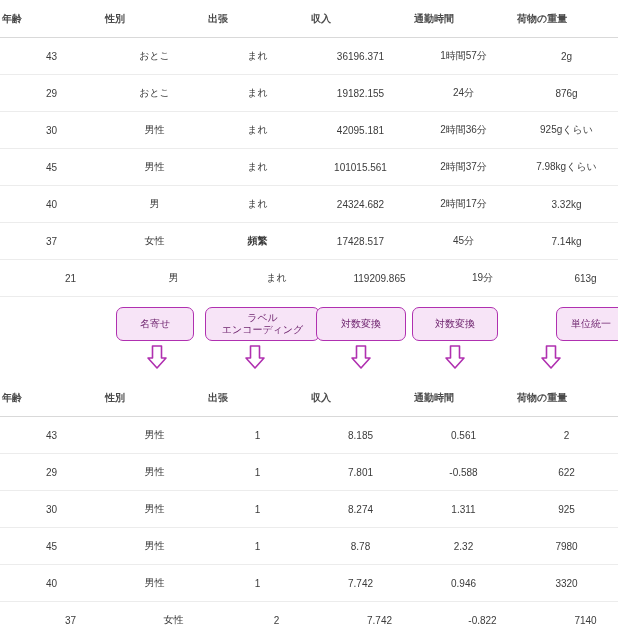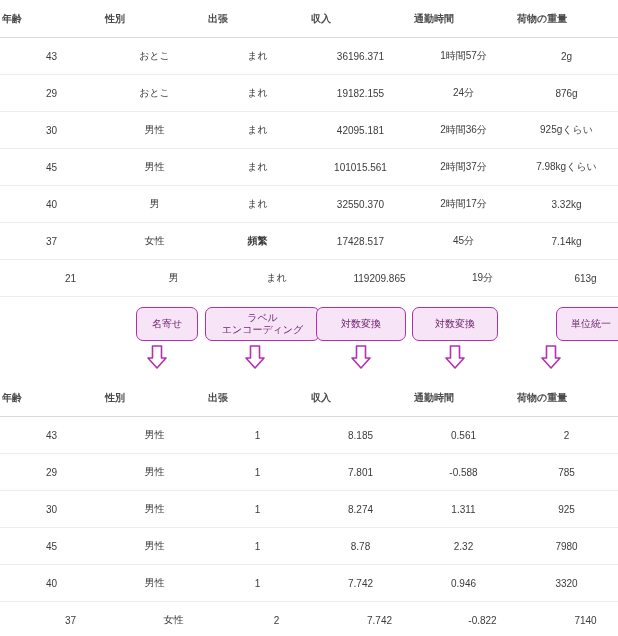--- a/index.html
+++ b/index.html
@@ -127,21 +127,21 @@
           <td>男性</td>
           <td>まれ</td>
           <td>101015.561</td>
           <td>2時間37分</td>
           <td>7.98kgくらい</td>
         </tr>
         <tr>
           <td>40</td>
           <td>男</td>
           <td>まれ</td>
-          <td>32550.370</td>
+          <td>24324.682</td>
           <td>2時間17分</td>
           <td>3.32kg</td>
         </tr>
         <tr>
           <td>37</td>
           <td>女性</td>
           <td class="bold-cell">頻繁</td>
           <td>17428.517</td>
           <td>45分</td>
           <td>7.14kg</td>
@@ -151,21 +151,21 @@
           <td>男</td>
           <td>まれ</td>
           <td>119209.865</td>
           <td>19分</td>
           <td>613g</td>
         </tr>
       </tbody>
   </table>
 
   <div class="transform-band" id="transform-band">
-      <div class="tbox" style="left: 116px; width: 62px; top: 6px; margin-left: 20px;">
+      <div class="tbox" style="left: 116px; width: 78px; top: 6px;">
         <span style="white-space: pre-line;">名寄せ</span>
       </div>
       <div class="tarrow" style="left: 144px; top: 44px;"><svg width="26" height="26" viewBox="0 0 26 26">
           <path d="M8.5 1 L17.5 1 L17.5 13 L22 13 L13 23 L4 13 L8.5 13 Z" fill="#ffffff" stroke="#b030b0" stroke-width="1.6" stroke-linejoin="round"></path>
         </svg></div>
       <div class="tbox" style="left: 205px; width: 115px; top: 6px;">
         <span style="white-space: pre-line;">ラベル
 エンコーディング</span>
       </div>
       <div class="tarrow" style="left: 242px; top: 44px;"><svg width="26" height="26" viewBox="0 0 26 26">
@@ -211,21 +211,21 @@
             <td>8.185</td>
             <td>0.561</td>
             <td>2</td>
           </tr>
           <tr>
             <td>29</td>
             <td>男性</td>
             <td>1</td>
             <td>7.801</td>
             <td>-0.588</td>
-            <td>785</td>
+            <td>622</td>
           </tr>
           <tr>
             <td>30</td>
             <td>男性</td>
             <td>1</td>
             <td>8.274</td>
             <td>1.311</td>
             <td>925</td>
           </tr>
           <tr>

